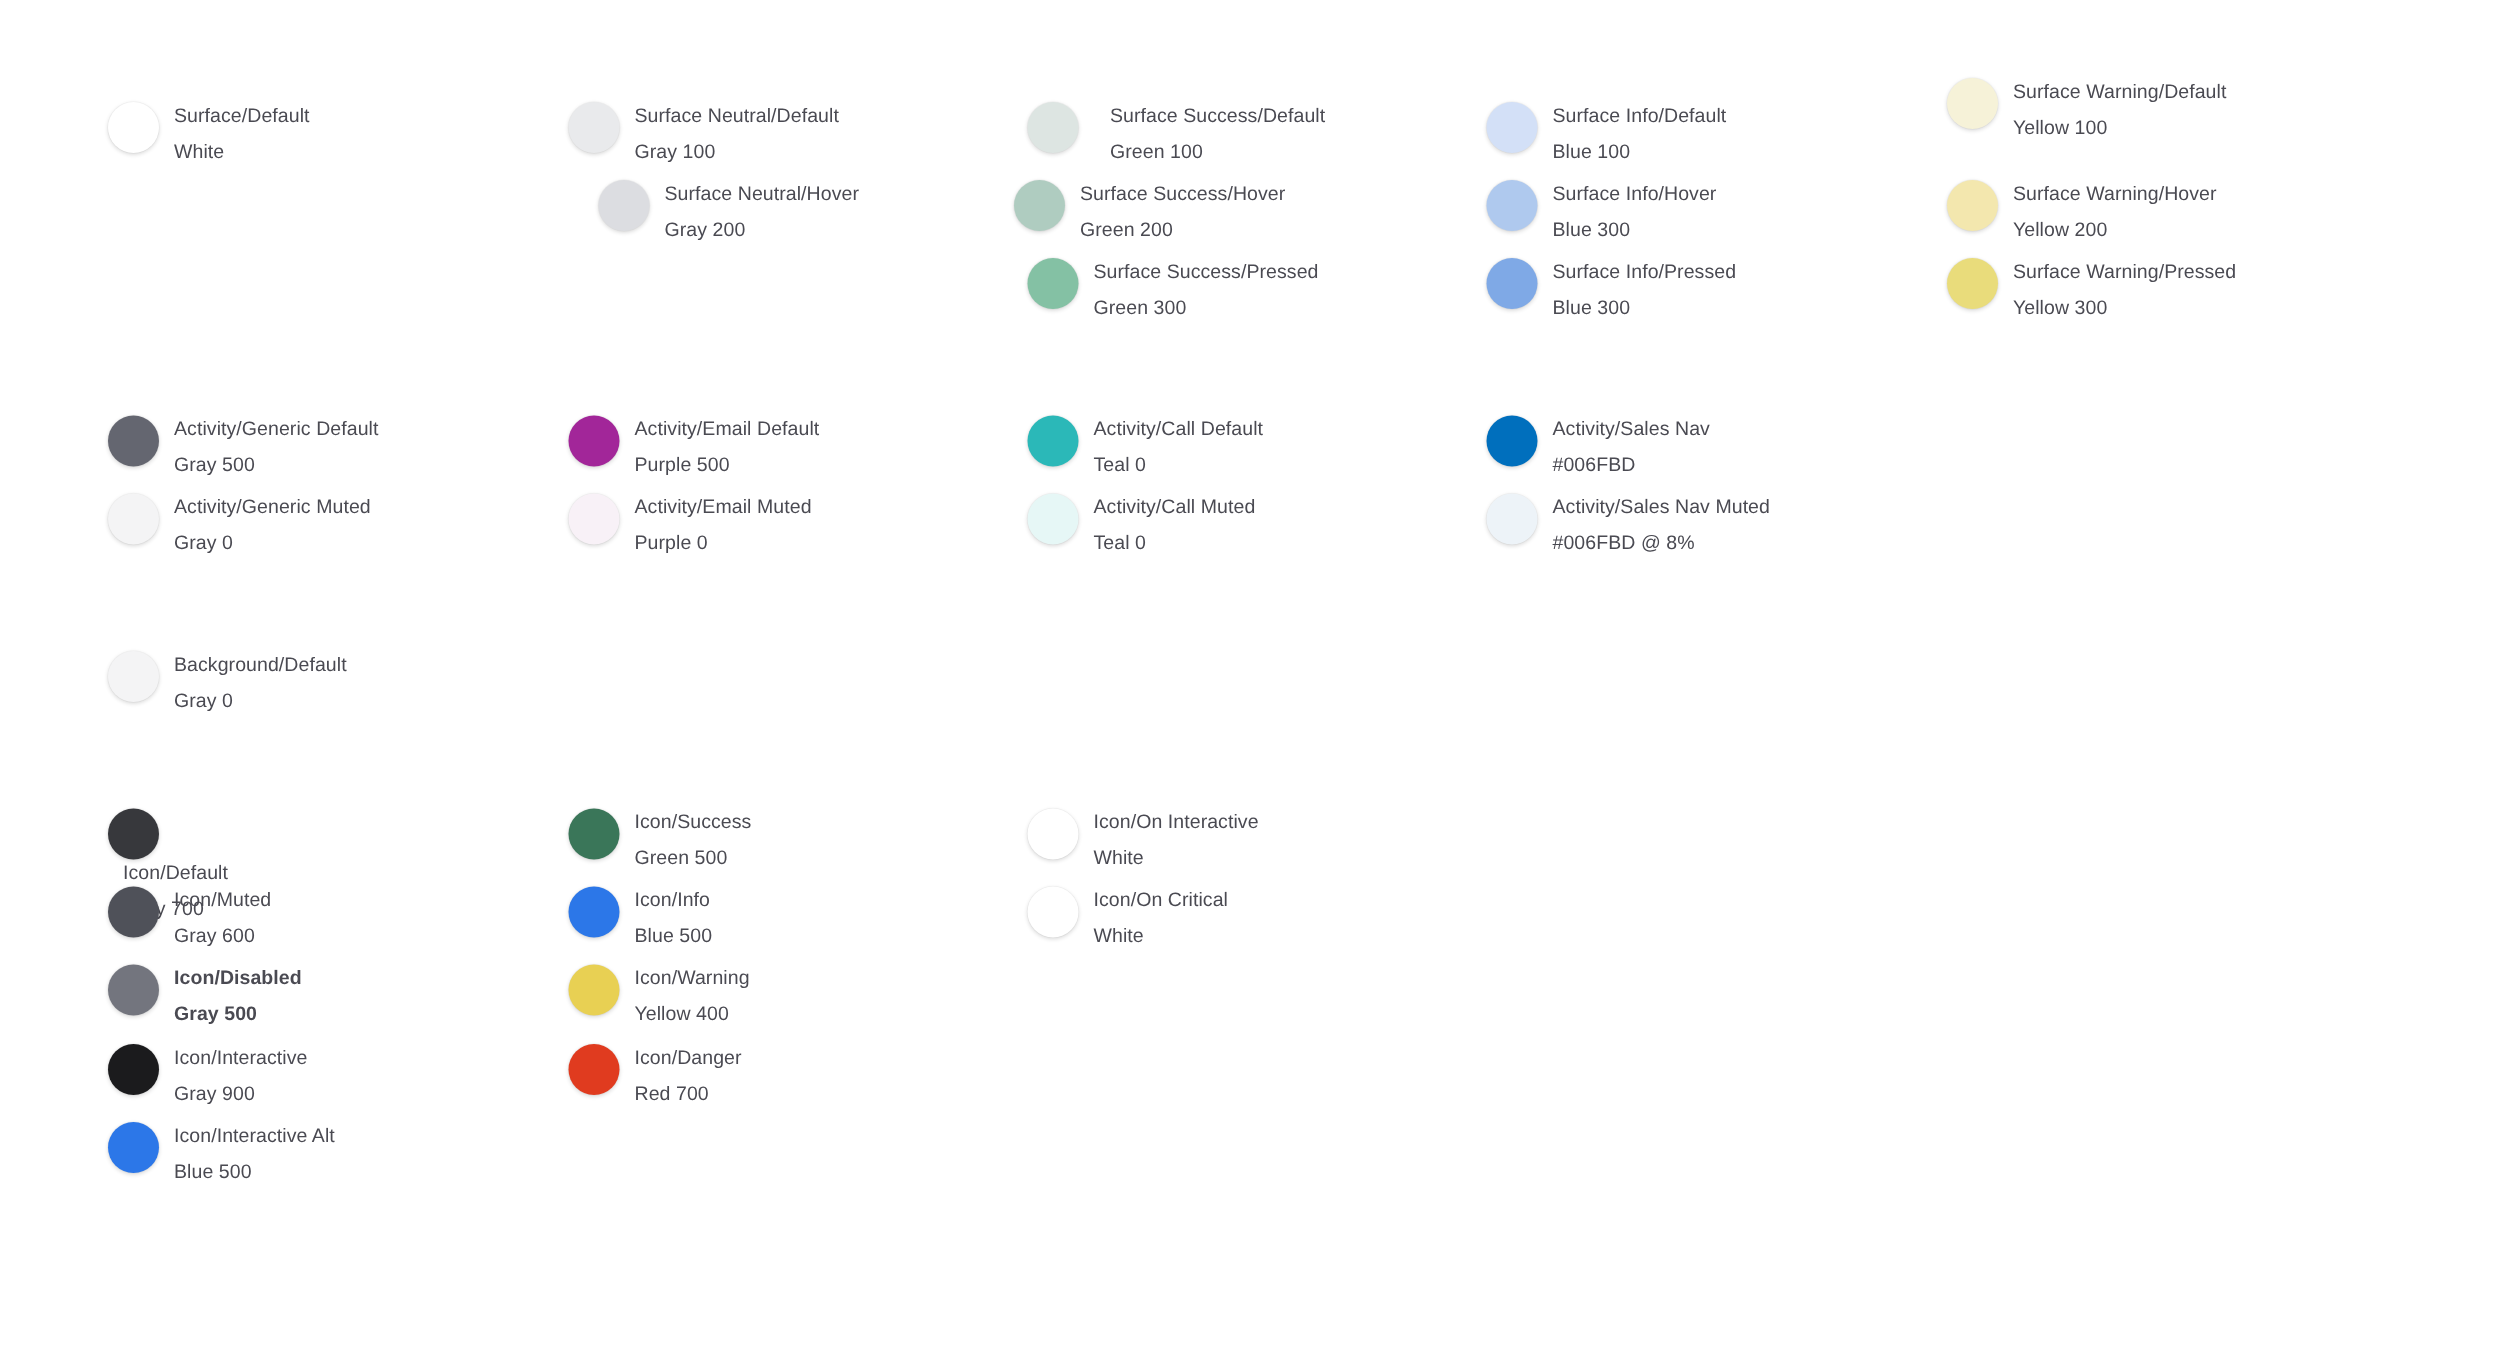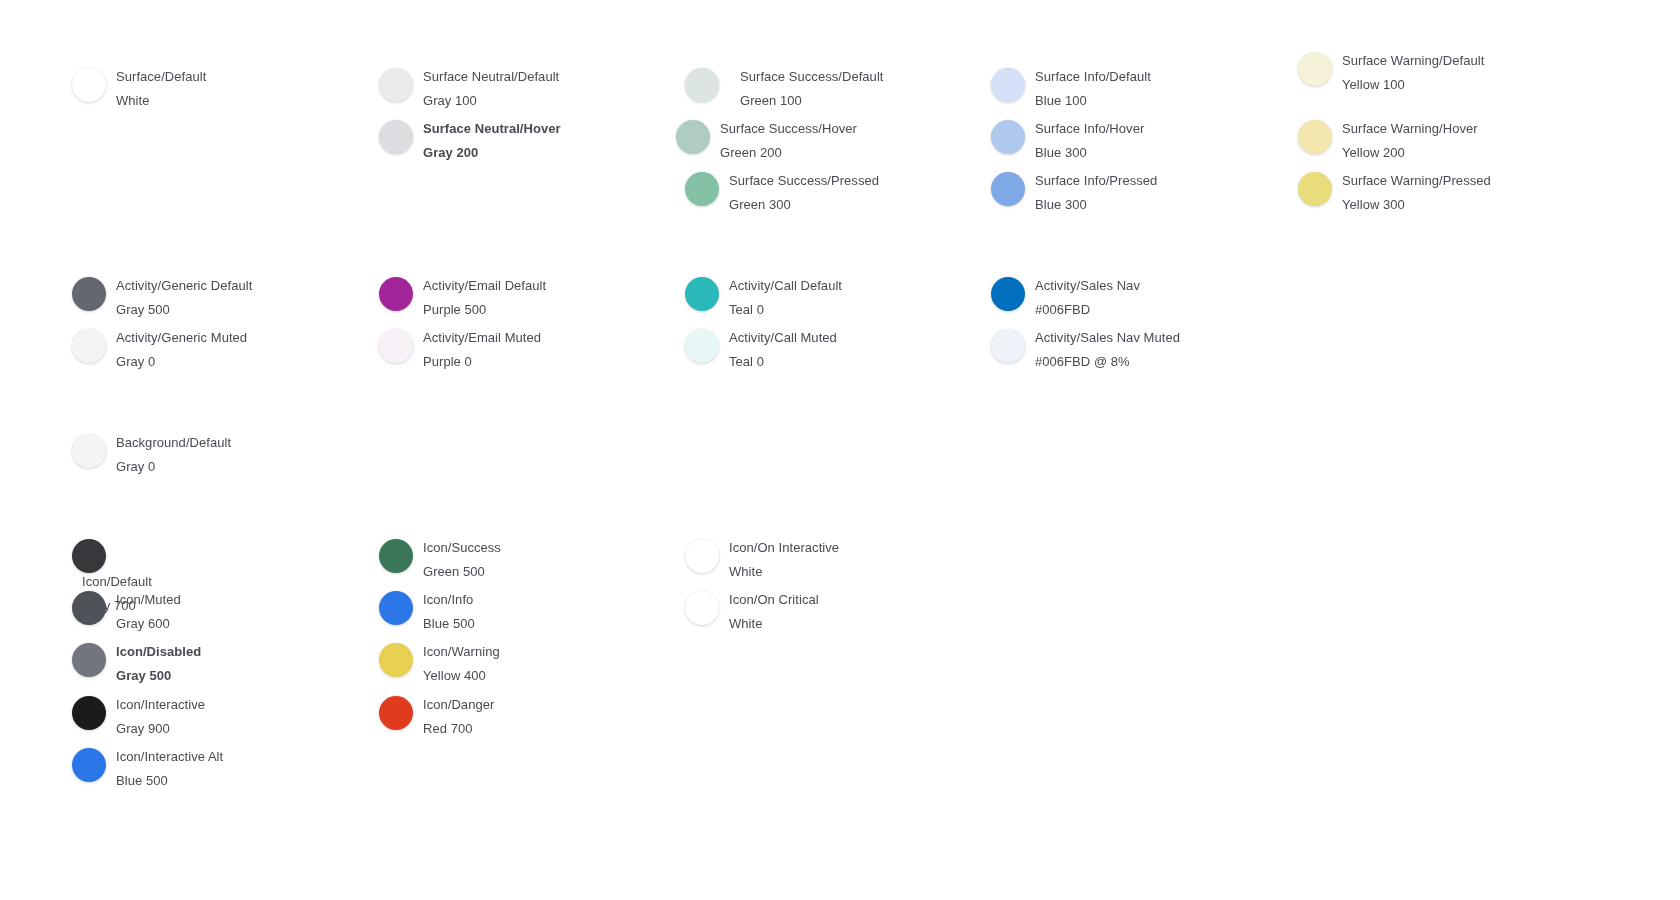--- a/index.html
+++ b/index.html
@@ -64,21 +64,21 @@
         <div class="swatch-value">White</div>
       </div>
     </div>
     <div class="swatch-item" style="left: 379px; top: 68px;">
       <div class="swatch-dot" style="background: rgb(233, 234, 236);"></div>
       <div class="swatch-text">
         <div class="swatch-name">Surface Neutral/Default</div>
         <div class="swatch-value">Gray 100</div>
       </div>
     </div>
-    <div class="swatch-item" style="left: 379px; top: 120px; font-weight: bold;">
+    <div class="swatch-item" style="left: 399px; top: 120px;">
       <div class="swatch-dot" style="background: rgb(220, 221, 225);"></div>
       <div class="swatch-text">
         <div class="swatch-name">Surface Neutral/Hover</div>
         <div class="swatch-value">Gray 200</div>
       </div>
     </div>
     <div class="swatch-item" style="left: 685px; top: 68px; gap: 11px;">
       <div class="swatch-dot" style="background: rgb(221, 229, 226);"></div>
       <div class="swatch-text">
         <div class="swatch-name">Surface Success/Default</div>

